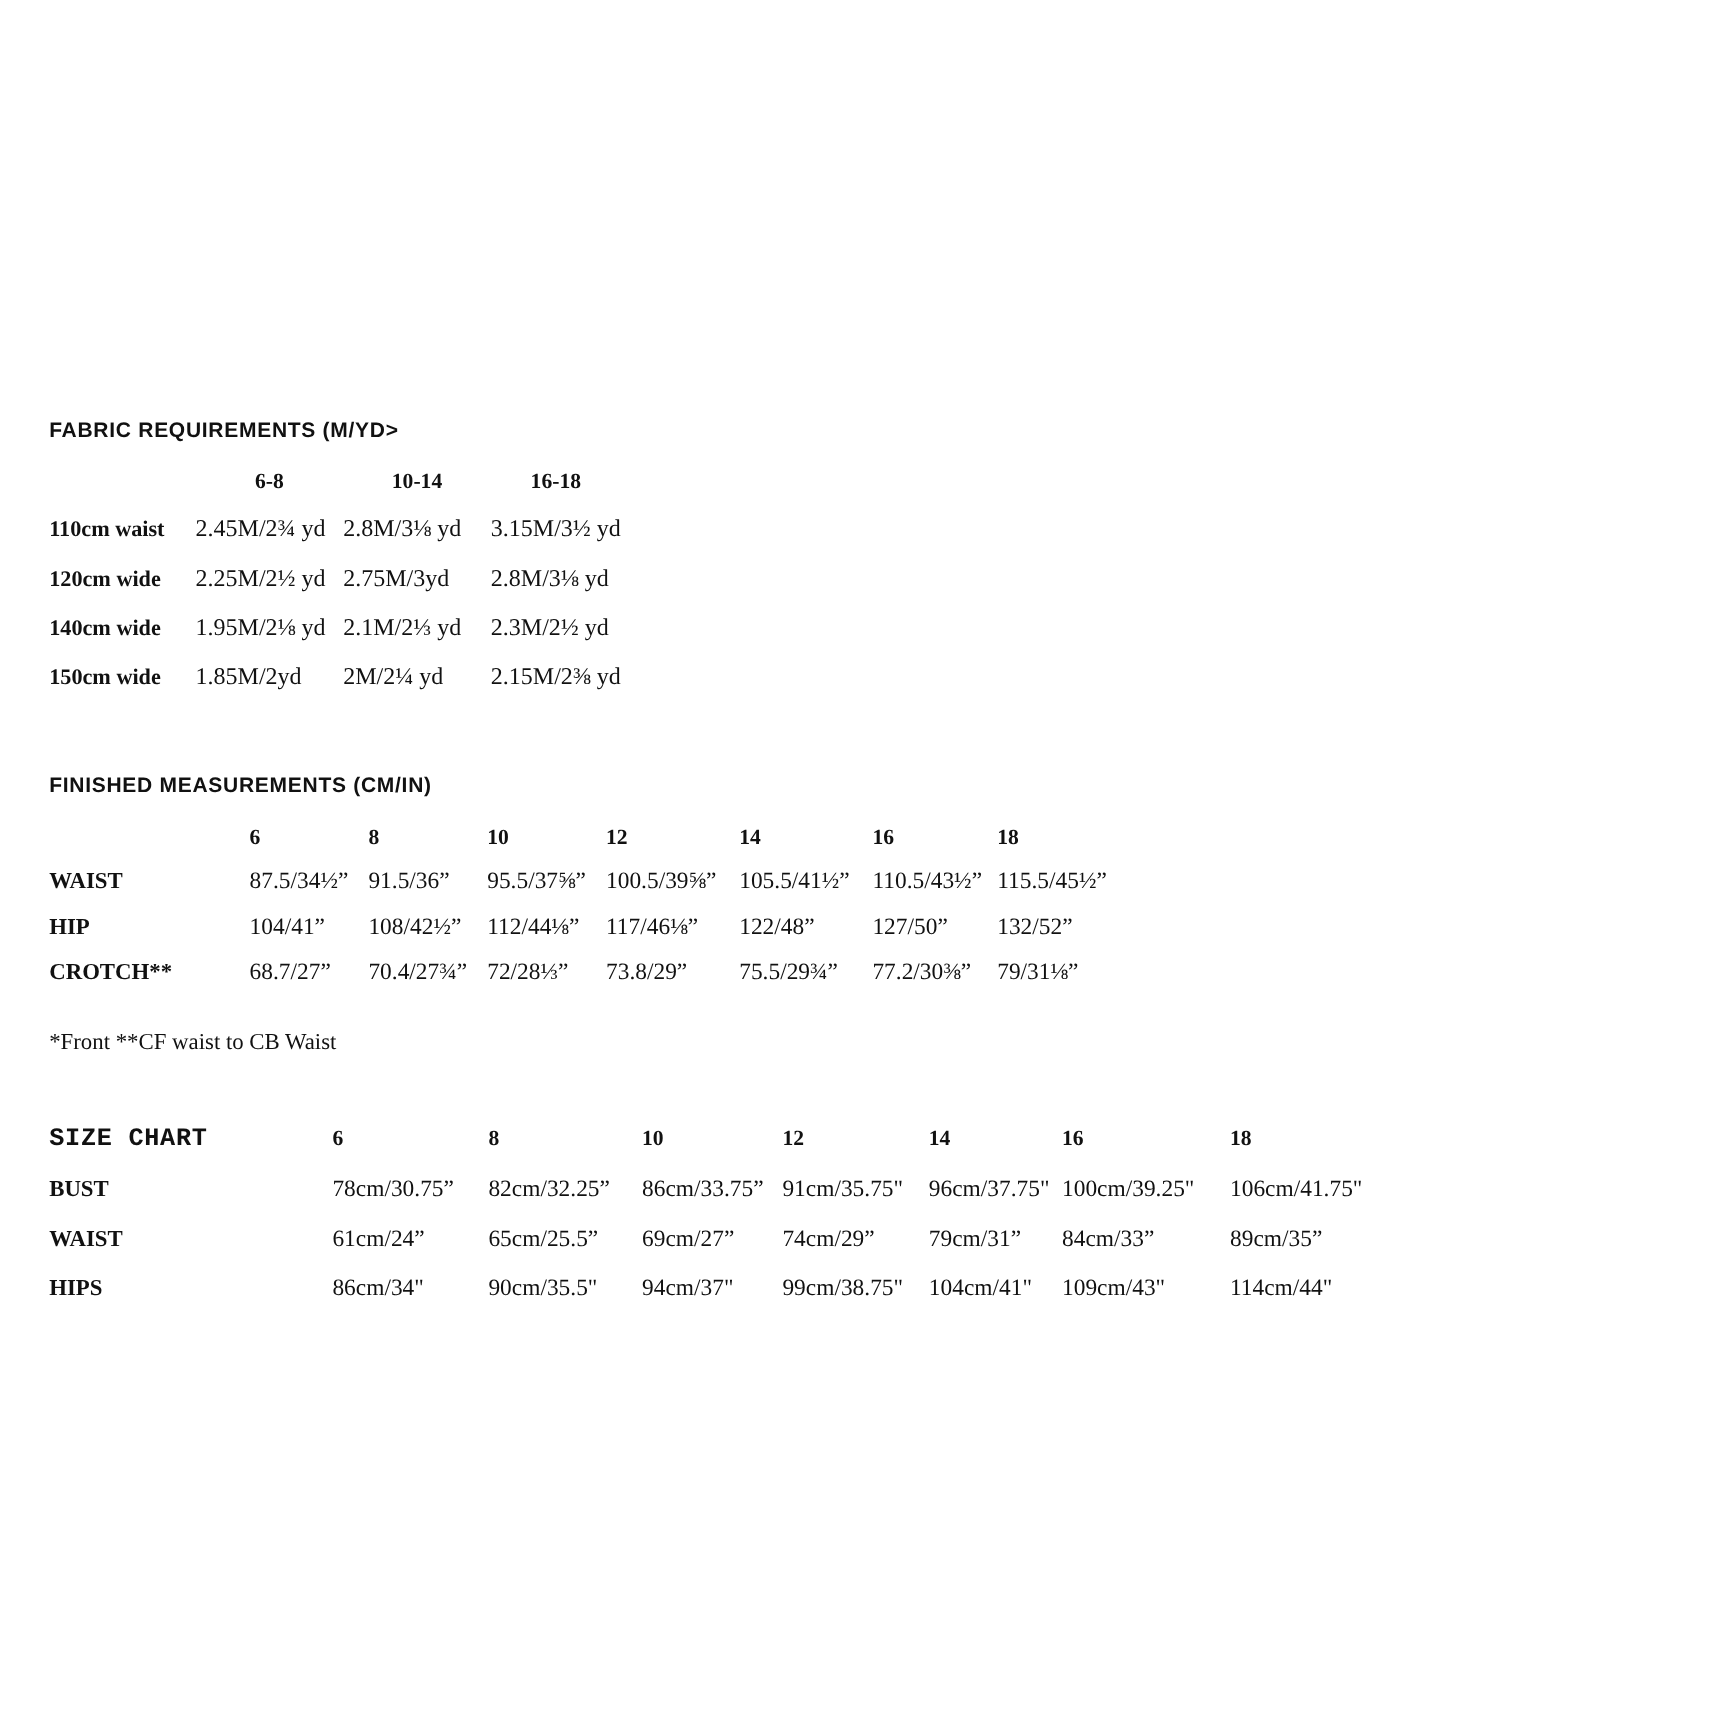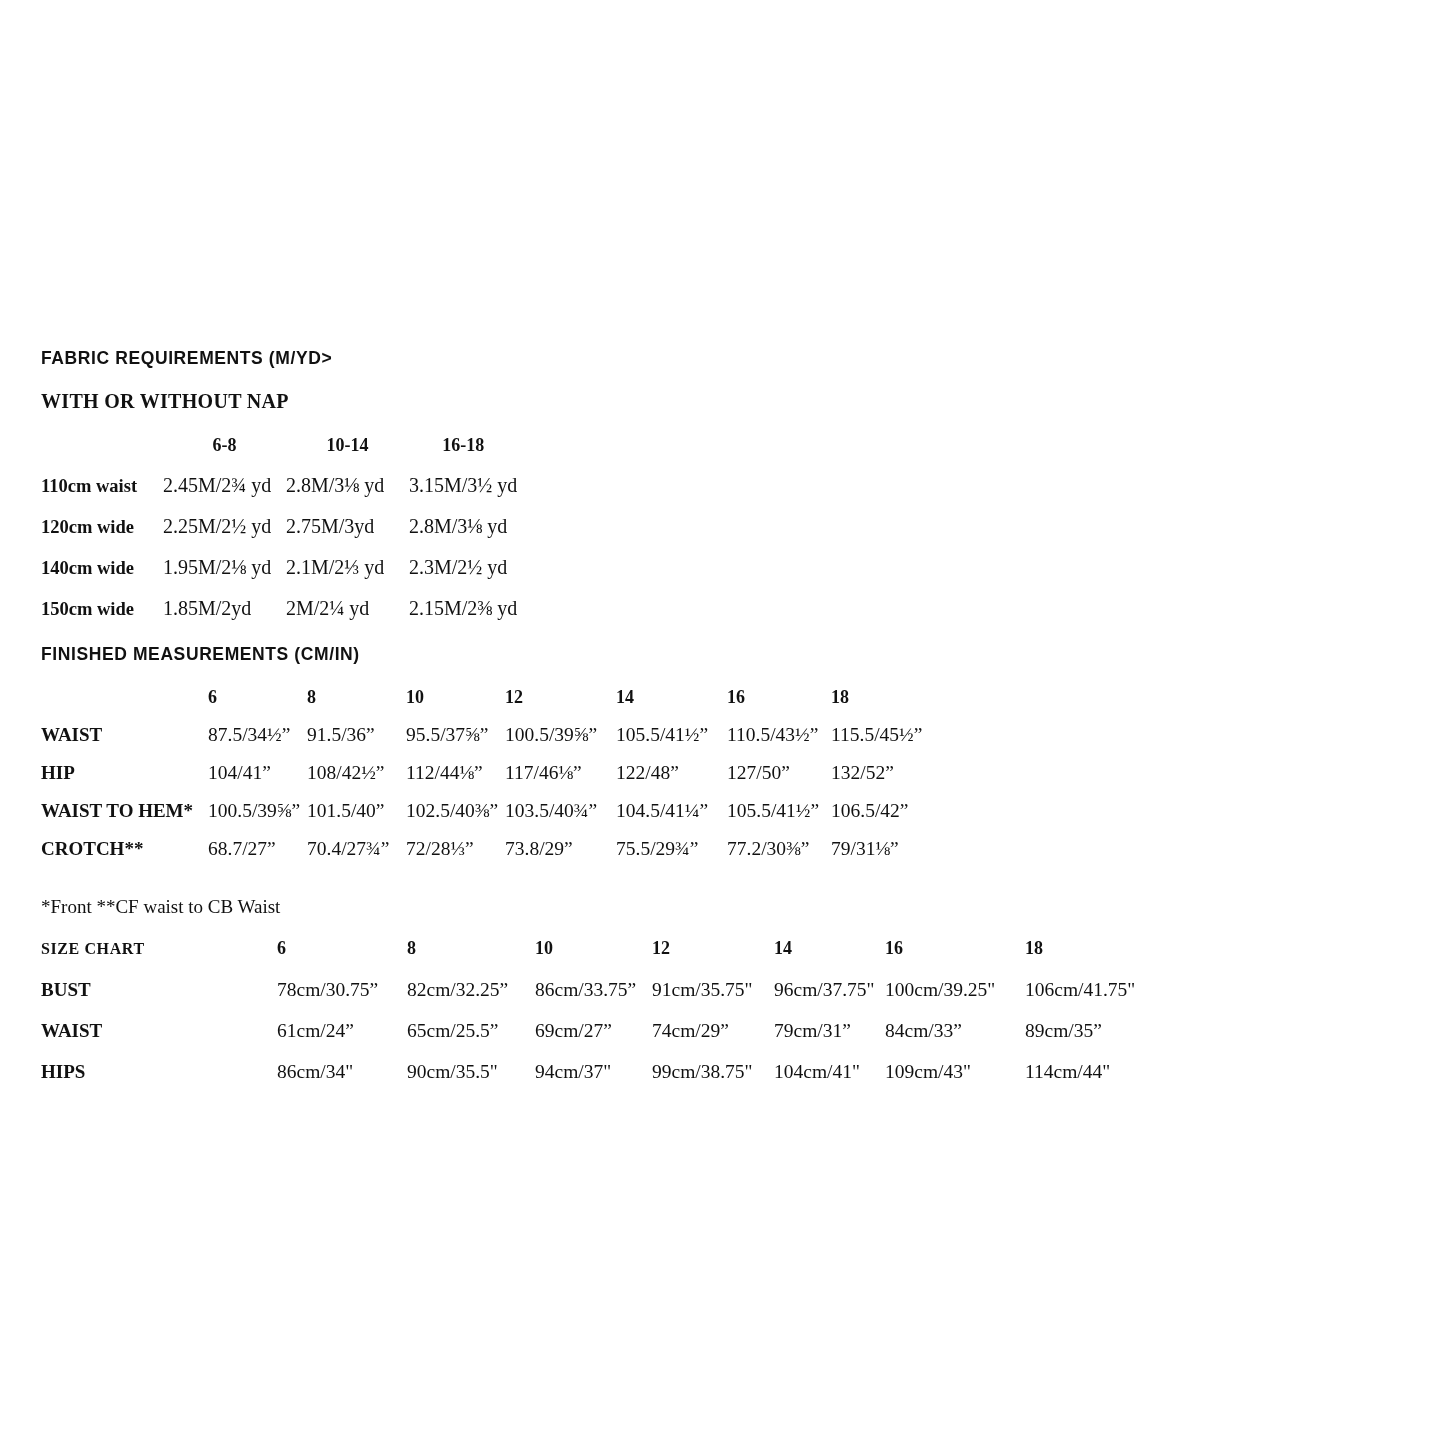--- a/index.html
+++ b/index.html
@@ -104,23 +104,23 @@
     margin-top: 20px;
   }
 
   
   .sec-size {
     position: absolute;
     left: 41px;
     top: 938px;
   }
   .size-table th.title {
-    font-family: Liberation Serif, serif;
-    font-weight: bold;
-    font-size: 16px;
+    font-family: Liberation Mono, monospace;
+    font-weight: bold;
+    font-size: 21px;
     letter-spacing: 0.6px;
     padding-bottom: 20px;
   }
   .size-table th.num {
     font-family: "Liberation Serif", serif;
     font-weight: bold;
     font-size: 18px;
     padding-bottom: 20px;
   }
   .size-table td {
@@ -134,21 +134,20 @@
     font-size: 19px;
   }
 </style>
 </head>
 <body>
 
 <div class="page">
 
   <div class="sec-fabric">
     <div class="hdr-bold-sans">FABRIC REQUIREMENTS (M/YD&gt;</div>
-    <div class="hdr-serif-caps">WITH OR WITHOUT NAP</div>
 
     <table class="fabric-table">
       <colgroup>
         <col style="width:122px">
         <col style="width:123px">
         <col style="width:123px">
         <col>
       </colgroup>
       <thead>
         <tr>
@@ -226,30 +225,20 @@
         </tr>
         <tr>
           <td class="rowlabel">HIP</td>
           <td>104/41”</td>
           <td>108/42½”</td>
           <td>112/44⅛”</td>
           <td>117/46⅛”</td>
           <td>122/48”</td>
           <td>127/50”</td>
           <td>132/52”</td>
-        </tr>
-        <tr>
-          <td class="rowlabel">WAIST TO HEM*</td>
-          <td>100.5/39⅝”</td>
-          <td>101.5/40”</td>
-          <td>102.5/40⅜”</td>
-          <td>103.5/40¾”</td>
-          <td>104.5/41¼”</td>
-          <td>105.5/41½”</td>
-          <td>106.5/42”</td>
         </tr>
         <tr>
           <td class="rowlabel">CROTCH**</td>
           <td>68.7/27”</td>
           <td>70.4/27¾”</td>
           <td>72/28⅓”</td>
           <td>73.8/29”</td>
           <td>75.5/29¾”</td>
           <td>77.2/30⅜”</td>
           <td>79/31⅛”</td>

